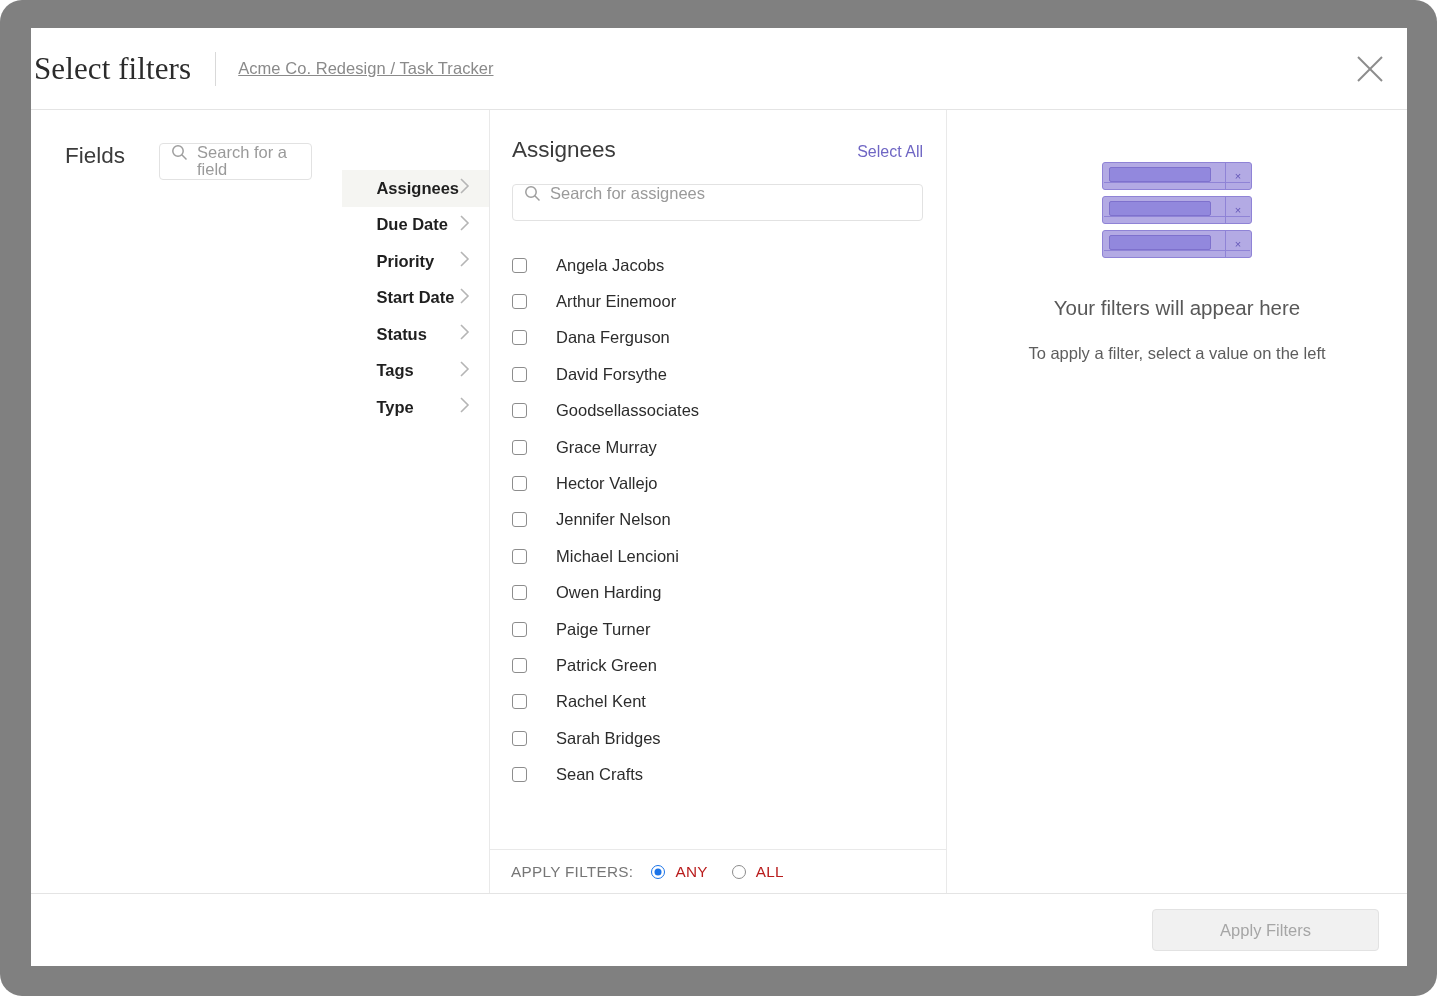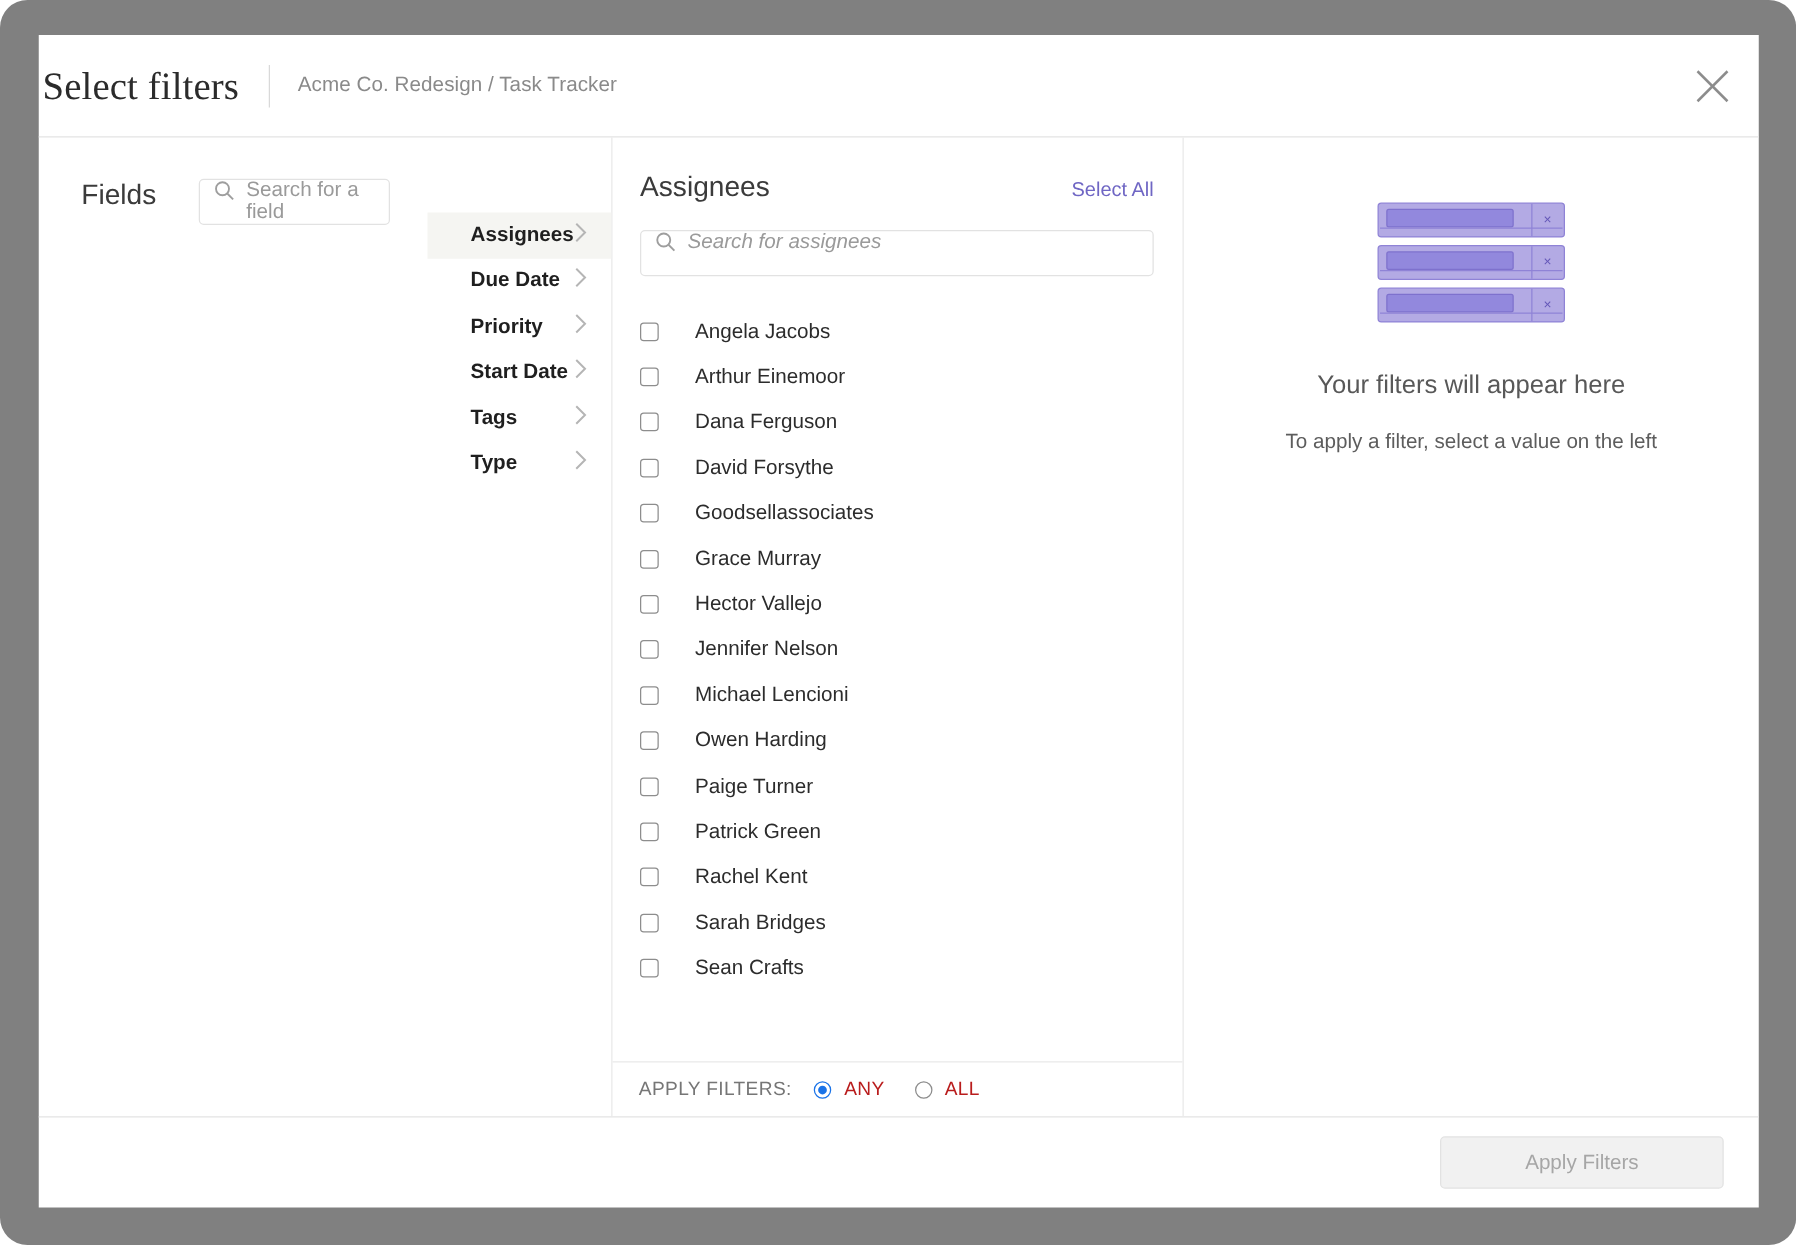--- a/index.html
+++ b/index.html
@@ -51,20 +51,21 @@
   #header-divider {
     width: 1px;
     height: 34px;
     background: #d9d9d9;
     margin: 0 22px 0 24px;
   }
   #breadcrumb {
     font-size: 16.5px;
     color: #8a8a8a;
     letter-spacing: 0.05px;
+    text-decoration: underline;
   }
   #close-btn {
     position: absolute;
     right: 17px;
     top: 50%;
     transform: translateY(-50%);
     width: 40px; height: 40px;
     display: flex; align-items: center; justify-content: center;
     cursor: pointer;
   }
@@ -149,21 +150,21 @@
   #values-title {
     font-size: 22.5px;
     color: #3b3b3b;
     flex: 1;
   }
   #select-all {
     font-size: 16px;
     color: #6f66c4;
     cursor: pointer;
   }
-  #values-search-wrap { margin: 0 23px 0 22px; position: relative; font-style: italic; }
+  #values-search-wrap { margin: 0 23px 0 22px; position: relative; }
   #values-list {
     margin-top: 26px;
     flex: 1;
     overflow: hidden;
     padding-left: 22px;
   }
   .value-row {
     height: 36.4px;
     display: flex;
     align-items: center;
@@ -394,20 +395,28 @@
         </div>
         <div class="field-row">
           <span class="field-label">Start Date</span>
           <span class="chev">
             <svg width="11" height="18" viewBox="0 0 11 18">
                 <polyline points="2,2 9,9 2,16" fill="none" stroke="#b5b5b5" stroke-width="1.6"></polyline>
               </svg>
           </span>
         </div>
         <div class="field-row">
+          <span class="field-label">Status</span>
+          <span class="chev">
+            <svg width="11" height="18" viewBox="0 0 11 18">
+                <polyline points="2,2 9,9 2,16" fill="none" stroke="#b5b5b5" stroke-width="1.6"></polyline>
+              </svg>
+          </span>
+        </div>
+        <div class="field-row">
           <span class="field-label">Tags</span>
           <span class="chev">
             <svg width="11" height="18" viewBox="0 0 11 18">
                 <polyline points="2,2 9,9 2,16" fill="none" stroke="#b5b5b5" stroke-width="1.6"></polyline>
               </svg>
           </span>
         </div>
         <div class="field-row">
           <span class="field-label">Type</span>
           <span class="chev">

